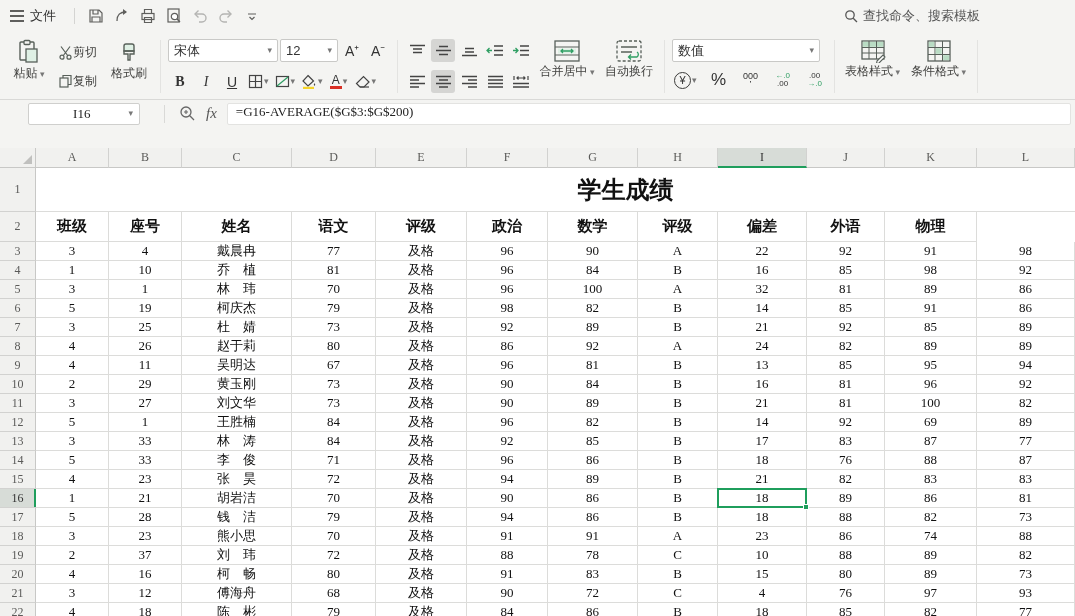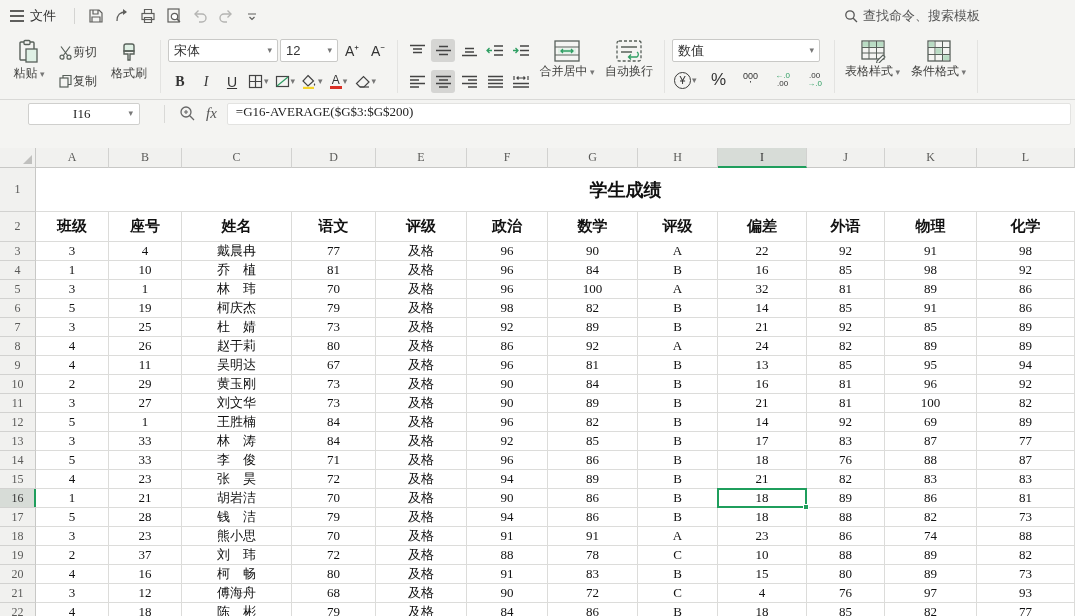--- a/index.html
+++ b/index.html
@@ -60,21 +60,21 @@
   .corner { width:36px; background:#f1f1ef; border-right:1px solid #c8c8c6; border-bottom:1px solid #c8c8c6; position:relative; }
   .corner i { position:absolute; right:3px; bottom:3px; width:0; height:0; border-left:9px solid transparent; border-bottom:9px solid #c0c0be; }
   .chcell { background:#f1f1ef; border-right:1px solid #d2d2d0; border-bottom:1px solid #c8c8c6; display:flex; align-items:center; justify-content:center; font-size:12px; color:#5a5a58; }
   .chcell.selcol { background:#d7dcd7; border-bottom:2px solid #1f9e5c; color:#333; }
   .srow { display:flex; height:19px; }
   .rh { width:36px; background:#f1f1ef; border-right:1px solid #c8c8c6; border-bottom:1px solid #d2d2d0; display:flex; align-items:center; justify-content:center; font-size:12px; color:#5a5a58; position:relative; }
   .rh.selrow { background:#d7dcd7; color:#333; }
   .rh.selrow::after { content:""; position:absolute; right:-1px; top:0; width:2px; height:100%; background:#1f9e5c; }
   .cell { border-right:1px solid #dcdcda; border-bottom:1px solid #dcdcda; display:flex; align-items:center; justify-content:center; font-size:13px; color:#111; overflow:hidden; white-space:nowrap; }
   .titlerow { height:44px; }
-  .titlecell { border-bottom:1px solid #dcdcda; border-right:none; justify-content:center; padding-left:140px; font-size:18px; font-weight:bold; }
+  .titlecell { border-bottom:1px solid #dcdcda; border-right:none; justify-content:center; padding-left:140px; font-size:24px; font-weight:bold; }
   .hdrrow { height:30px; }
   .hdrrow .cell { font-weight:bold; font-size:15px; }
   .selbox { position:absolute; border:2px solid #1f9e5c; pointer-events:none; }
   .selbox i { position:absolute; right:-4px; bottom:-4px; width:6px; height:6px; background:#1f9e5c; border:1px solid #fff; }
 </style>
 </head>
 <body>
 
 <div class="menubar">
   <span class="hamburger">
@@ -415,21 +415,20 @@
       <div class="cell" style="width: 73px;">座号</div>
       <div class="cell" style="width: 110px;">姓名</div>
       <div class="cell" style="width: 84px;">语文</div>
       <div class="cell" style="width: 91px;">评级</div>
       <div class="cell" style="width: 81px;">政治</div>
       <div class="cell" style="width: 90px;">数学</div>
       <div class="cell" style="width: 80px;">评级</div>
       <div class="cell" style="width: 89px;">偏差</div>
       <div class="cell" style="width: 78px;">外语</div>
       <div class="cell" style="width: 92px;">物理</div>
-      <div class="cell" style="width: 98px;">化学</div>
     </div>
     <div class="srow">
       <div class="rh">3</div>
       <div class="cell" style="width: 73px;">3</div>
       <div class="cell" style="width: 73px;">4</div>
       <div class="cell" style="width: 110px;">戴晨冉</div>
       <div class="cell" style="width: 84px;">77</div>
       <div class="cell" style="width: 91px;">及格</div>
       <div class="cell" style="width: 81px;">96</div>
       <div class="cell" style="width: 90px;">90</div>

